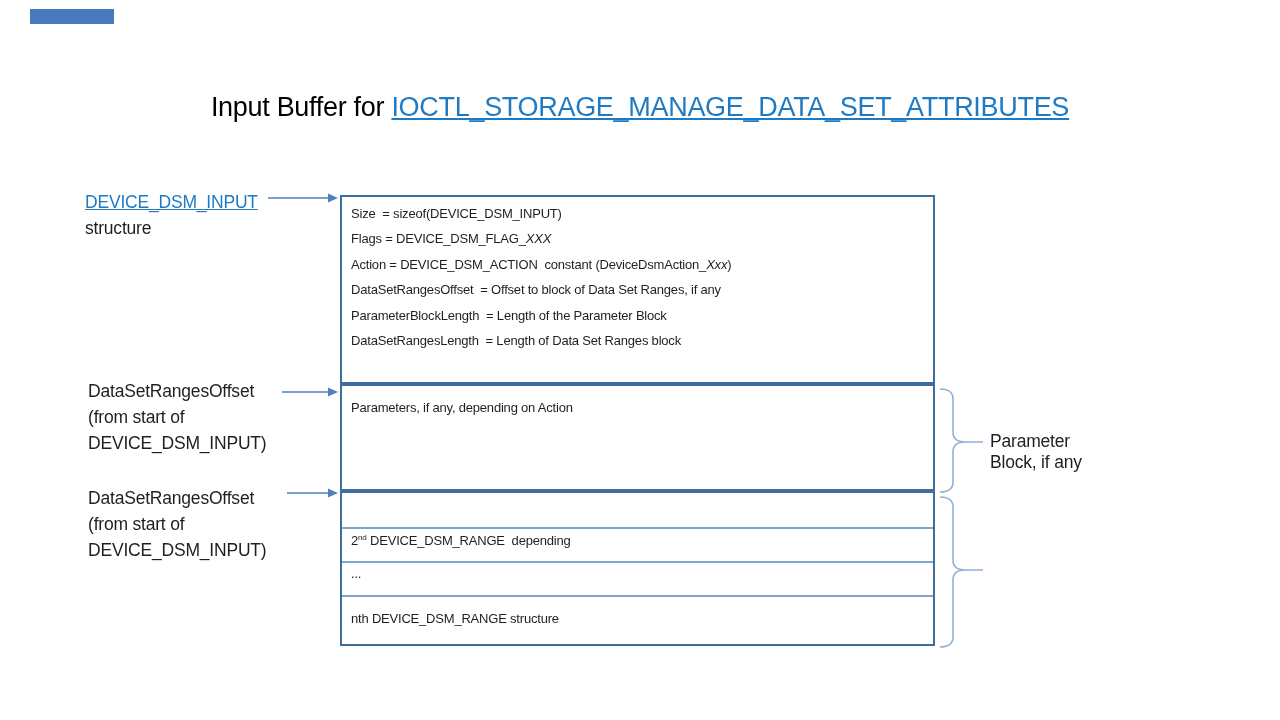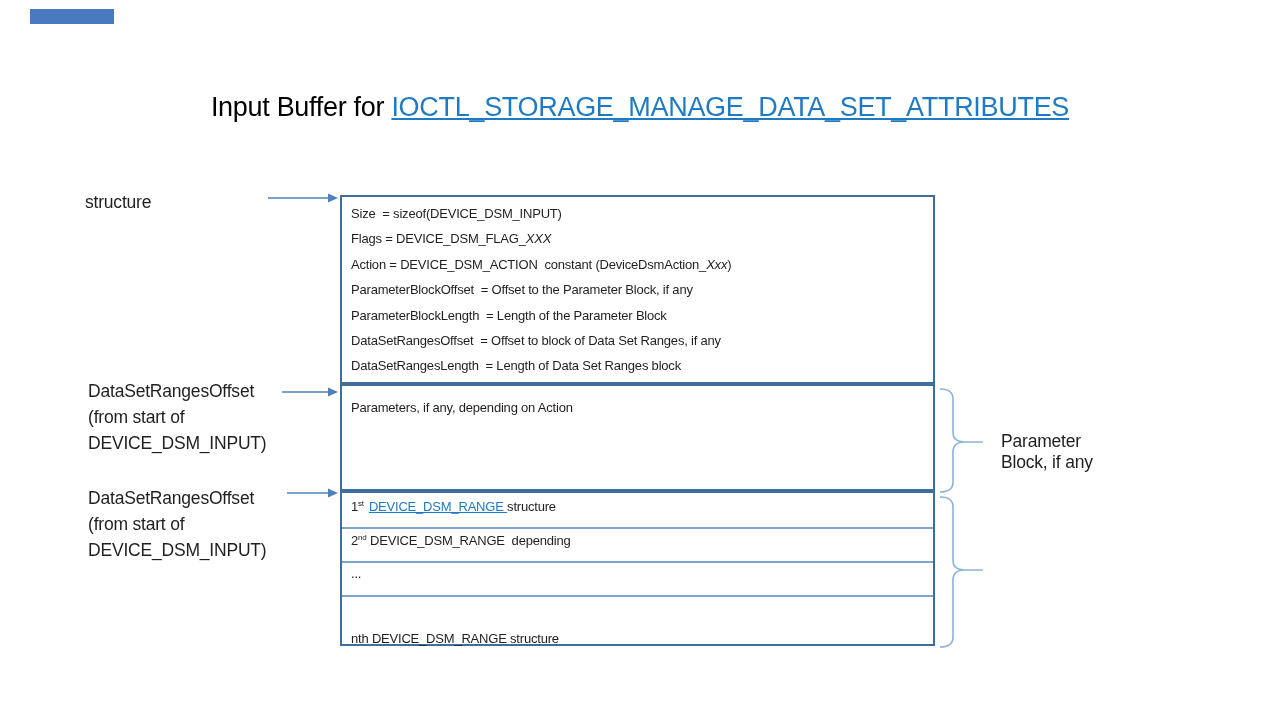--- a/index.html
+++ b/index.html
@@ -35,42 +35,43 @@
   .divider-thin{left:342px;width:591px;height:2px;background:#7EA6CC;}
   #div-r1{top:527px;}
   #div-r2{top:561px;}
   #div-r3{top:595px;}
   .boxtext{font-size:13px;letter-spacing:-0.2px;color:#1f1f1f;}
   #hdr-lines{left:351px;top:201px;line-height:25.4px;}
   #params-text{left:351px;top:400px;text-align:right;}
   #row1{left:351px;top:499px;}
   #row2{left:351px;top:533px;}
   #row3{left:351px;top:566px;}
-  #row4{left:351px;top:611px;margin-top:20px;}
+  #row4{left:351px;top:611px;}
   .it{font-style:italic;}
   sup{font-size:62%;vertical-align:super;line-height:0;}
   .range-link{margin-left:5px;}
   
   .right-label{font-size:17.5px;letter-spacing:-0.2px;color:#1f1f1f;}
-  #rlbl-param{left:990px;top:431px;margin-left:11px;}
+  #rlbl-param{left:990px;top:431px;}
   #rlbl-ranges{left:990px;top:558px;}
   
   #connectors{left:0;top:0;width:1280px;height:720px;pointer-events:none;}
 </style>
 </head>
 <body>
 
 <div id="stage">
 
   <div class="abs accent-bar" id="bar-tl"></div>
   <div class="abs accent-bar" id="bar-br"></div>
 
   <div class="abs" id="title"><span class="pre">Input Buffer for </span><a class="lnk">IOCTL_STORAGE_MANAGE_DATA_SET_ATTRIBUTES</a></div>
 
   <div class="abs left-label" id="lbl-input">
+    <div><a class="lnk">DEVICE_DSM_INPUT</a></div>
     <div>structure</div>
   </div>
 
   <div class="abs left-label" id="lbl-param">
     <div>DataSetRangesOffset</div>
     <div>(from start of</div>
     <div>DEVICE_DSM_INPUT)</div>
   </div>
 
   <div class="abs left-label" id="lbl-ranges">
@@ -83,29 +84,27 @@
   <div class="abs divider-thick" id="divider-a"></div>
   <div class="abs divider-thick" id="divider-b"></div>
   <div class="abs divider-thin" id="div-r1"></div>
   <div class="abs divider-thin" id="div-r2"></div>
   <div class="abs divider-thin" id="div-r3"></div>
 
   <div class="abs boxtext" id="hdr-lines">
     <div class="pre">Size  = sizeof(DEVICE_DSM_INPUT)</div>
     <div><span class="pre">Flags = DEVICE_DSM_FLAG_</span><span class="pre it">XXX</span></div>
     <div><span class="pre">Action = DEVICE_DSM_ACTION  constant (DeviceDsmAction_</span><span class="pre it">Xxx</span><span class="pre">)</span></div>
-    <div class="pre">ParameterBlockOffset  = Offset to the Parameter Block, if any</div>
+    <div class="pre">DataSetRangesOffset  = Offset to block of Data Set Ranges, if any</div>
     <div class="pre">ParameterBlockLength  = Length of the Parameter Block</div>
-    <div class="pre">DataSetRangesOffset  = Offset to block of Data Set Ranges, if any</div>
     <div class="pre">DataSetRangesLength  = Length of Data Set Ranges block</div>
   </div>
 
   <div class="abs boxtext" id="params-text">Parameters, if any, depending on Action</div>
 
-  <div class="abs boxtext" id="row1"><span class="pre">1</span><sup>st</sup><a class="lnk pre range-link">DEVICE_DSM_RANGE </a><span class="pre">structure</span></div>
 
   <div class="abs boxtext" id="row2"><span class="pre">2</span><sup>nd</sup><span class="pre"> DEVICE_DSM_RANGE  depending</span></div>
 
   <div class="abs boxtext" id="row3">...</div>
 
   <div class="abs boxtext" id="row4">nth DEVICE_DSM_RANGE  structure</div>
 
   <div class="abs right-label" id="rlbl-param">Parameter Block, if any</div>
 
   <svg class="abs" id="connectors" viewBox="0 0 1280 720" xmlns="http://www.w3.org/2000/svg">

